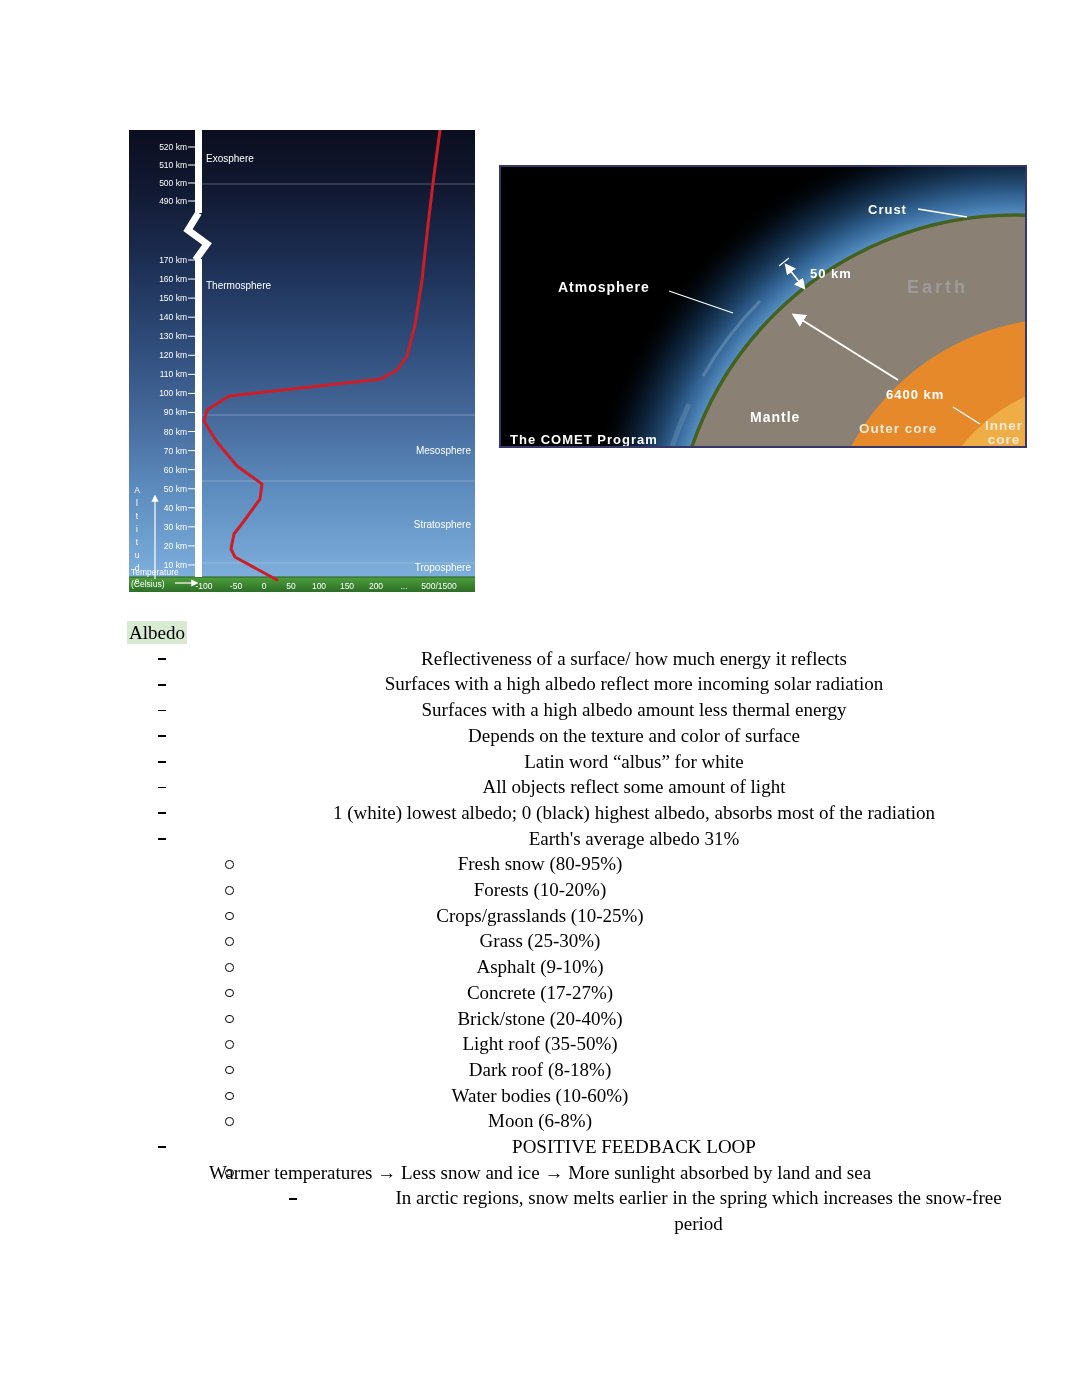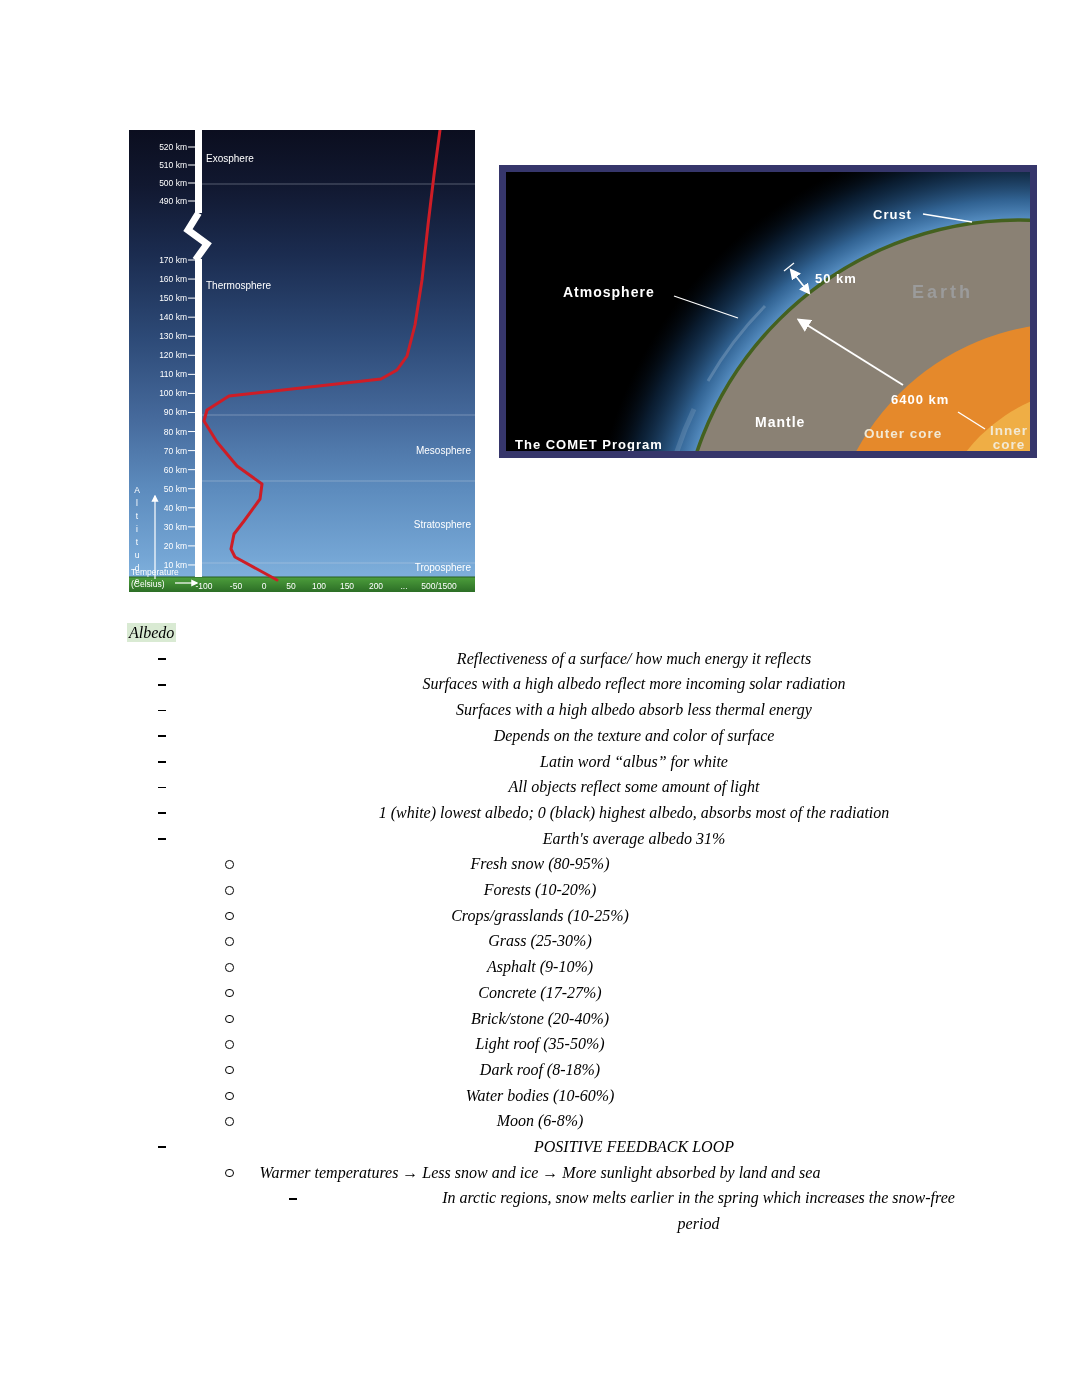--- a/index.html
+++ b/index.html
@@ -1,30 +1,30 @@
 <!DOCTYPE html>
 <html><head>
 <meta charset="utf-8">
 <style>
   html,body{margin:0;padding:0;background:#fff;}
   .page{position:relative;width:1080px;height:1397px;background:#ffffff;overflow:hidden;
         font-family:"Liberation Serif",serif;}
   .fig{position:absolute;}
-  #fig2wrap{border:7px solid #a16207;background:#e5e5e5;}
+  #fig2wrap{border:2px solid #a16207;background:#e5e5e5;}
   svg text{font-family:"Liberation Sans",sans-serif;}
   .f1small{fill:#ffffff;font-size:8.5px;}
   .f1layer{fill:#ffffff;font-size:10px;}
   .f1axis{fill:#ffffff;font-size:8.5px;}
   .f2lab{fill:#ffffff;font-weight:bold;font-size:13px;letter-spacing:1px;}
   .f2lab14{fill:#ffffff;font-weight:bold;font-size:14px;letter-spacing:1px;}
   .f2core{fill:#f2e9d4;font-weight:bold;font-size:13.5px;letter-spacing:1px;}
   .f2earth{fill:#9b9b9b;font-weight:bold;font-size:18px;letter-spacing:3px;}
   
   .notes{position:absolute;left:0;top:620px;width:1080px;color:#000;}
-  .note-line{position:relative;font-size:16px;line-height:25.7px;white-space:nowrap;font-style:italic;}
+  .note-line{position:relative;font-size:19px;line-height:25.7px;white-space:nowrap;}
   .lvl0{padding-left:127px;}
   .lvl1{padding-left:188px;}
   .lvl2{}
   .lvl3{padding-left:317px;}
   .marker-dash{position:absolute;width:8px;height:1.8px;background:#000;top:12.4px;}
   .lvl1 .marker-dash{left:158px;}
   .lvl3 .marker-dash{left:289px;}
   .marker-circle{position:absolute;left:225px;top:9px;width:6.5px;height:6.5px;
                  border:1.3px solid #000;border-radius:50%;}
   .hl{padding:1px 2px;}
@@ -213,21 +213,21 @@
         </div>
         <div class="note-line lvl1">
           <span class="marker-dash"></span>
           <span class="nline">Surfaces with a high albedo reflect more incoming solar radiation</span>
         </div>
         <div class="note-line lvl1">
           <span class="marker-dash"></span>
         </div>
         <div class="note-line lvl1">
           <span class="marker-dash"></span>
-          <span class="nline">Surfaces with a high albedo absorb less thermal energy</span>
+          <span class="nline">Surfaces with a high albedo amount less thermal energy</span>
         </div>
         <div class="note-line lvl1">
           <span class="marker-dash"></span>
           <span class="nline">Depends on the texture and color of surface</span>
         </div>
         <div class="note-line lvl1">
           <span class="marker-dash"></span>
           <span class="nline">Latin word “albus” for white</span>
         </div>
         <div class="note-line lvl1">

